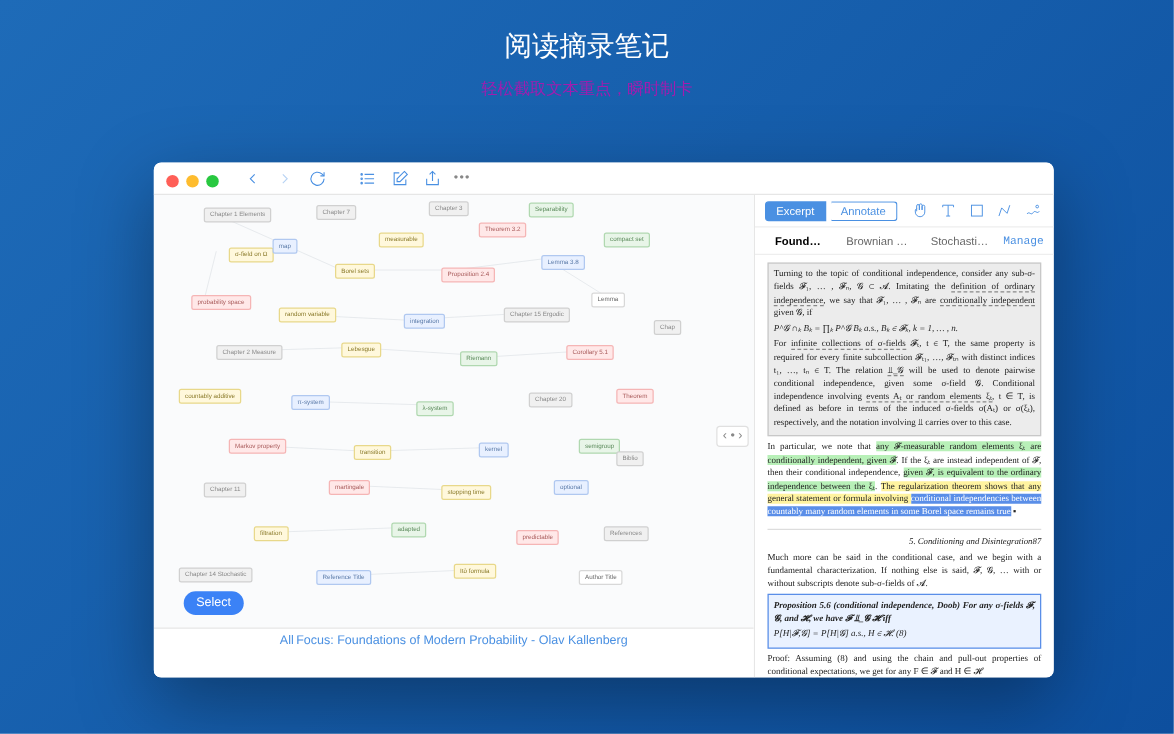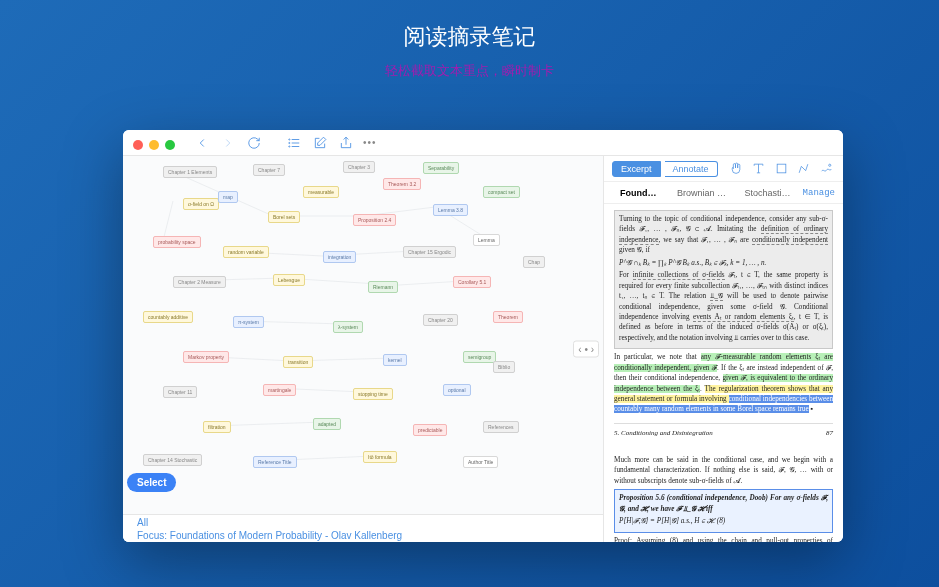--- a/index.html
+++ b/index.html
@@ -20,42 +20,42 @@
 .mindmap-pane { flex: 1; position: relative; background: #fafbfc; overflow: hidden; }
 .mindmap-canvas { position: absolute; inset: 0; }
 .mm-node { position: absolute; font-size: 5px; padding: 2px 4px; border-radius: 2px; border: 1px solid; white-space: nowrap; max-width: 60px; overflow: hidden; text-overflow: ellipsis; }
 .mm-yellow { background: #fff8dc; border-color: #e8d88a; color: #8a7a2a; }
 .mm-pink { background: #ffe8e8; border-color: #f5b5b5; color: #a85a5a; }
 .mm-green { background: #e8f5e8; border-color: #b0d8b0; color: #5a8a5a; }
 .mm-blue { background: #e8f0ff; border-color: #b0c8f0; color: #5a7aa8; }
 .mm-grey { background: #f0f0f0; border-color: #d0d0d0; color: #888; }
 .mm-white { background: #fff; border-color: #d8d8d8; color: #666; }
 .mm-line { stroke: #e0e4e8; stroke-width: 0.6; fill: none; }
-.select-pill { position: absolute; left: 4px; bottom: 50px; background: #3b82f6; color: #fff; font-size: 10px; padding: 4px 10px; border-radius: 12px; cursor: pointer; font-weight: bold; }
+.select-pill { position: absolute; left: 24px; bottom: 50px; background: #3b82f6; color: #fff; font-size: 10px; padding: 4px 10px; border-radius: 12px; cursor: pointer; }
 .pager { position: absolute; right: 4px; top: 50%; transform: translateY(-50%); color: #888; font-size: 10px; background: #fff; border: 1px solid #e0e0e0; border-radius: 3px; padding: 2px 4px; cursor: pointer; }
-.footer-bar { position: absolute; left: 0; right: 0; bottom: 0; height: 28px; background: rgba(255,255,255,0.92); border-top: 1px solid #e6e6e6; display: flex; flex-direction: column; padding: 4px 14px; font-size: 10px; color: #4a90e2; justify-content: center; gap: 2px; }
+.footer-bar { position: absolute; left: 0; right: 0; bottom: 0; height: 40px; background: rgba(255,255,255,0.92); border-top: 1px solid #e6e6e6; display: flex; flex-direction: row; padding: 4px 14px; font-size: 10px; color: #4a90e2; justify-content: center; gap: 2px; }
 .reader-pane { width: 240px; background: #fff; border-left: 1px solid #e6e6e6; display: flex; flex-direction: column; }
 .reader-top { display: flex; align-items: center; height: 26px; padding: 0 8px; border-bottom: 1px solid #eee; gap: 4px; }
 .seg-btn { font-size: 9px; padding: 2px 8px; border-radius: 3px 0 0 3px; background: #4a90e2; color: #fff; border: 1px solid #4a90e2; cursor: pointer; }
 .seg-btn.inactive { background: #fff; color: #4a90e2; border-radius: 0 3px 3px 0; border-left: none; }
 .reader-tool { width: 18px; height: 18px; display: flex; align-items: center; justify-content: center; color: #4a90e2; margin-left: 2px; cursor: pointer; }
 .reader-tool svg { width: 13px; height: 13px; stroke: currentColor; fill: none; stroke-width: 1.4; }
 .tab-row { display: flex; align-items: center; height: 22px; border-bottom: 1px solid #eee; font-size: 9px; padding: 0 8px; }
 .tab { padding: 0 8px; color: #666; cursor: pointer; max-width: 70px; overflow: hidden; text-overflow: ellipsis; white-space: nowrap; }
 .tab.active { color: #000; font-weight: 600; }
 .tab-manage { margin-left: auto; color: #4a90e2; cursor: pointer; font-family: Liberation Mono, monospace; }
 .doc-body { flex: 1; overflow: hidden; padding: 6px 10px; font-family: "Times New Roman", Georgia, serif; font-size: 7.2px; line-height: 1.45; color: #222; position: relative; }
 .doc-body p { margin-bottom: 2px; text-align: justify; }
 .dash-underline { border-bottom: 1px dashed #888; }
 .hl-box-grey { background: #ececec; border: 1px solid #c8c8c8; padding: 3px 4px; margin-bottom: 3px; }
 .hl-green { background: #b8f0b8; }
 .hl-yellow { background: #fff3a0; }
 .hl-blue { background: #5a8ee8; color: #fff; }
 .doc-sep { border-top: 1px solid #ddd; margin: 8px 0 4px; }
-.doc-sec-head { display: flex; justify-content: space-between; font-style: italic; font-size: 7px; margin-bottom: 17px; font-family: Liberation Serif, serif; }
+.doc-sec-head { display: flex; justify-content: flex-end; font-style: italic; font-size: 7px; margin-bottom: 3px; font-family: Liberation Serif, serif; }
 .hl-box-yellow { border: 1px solid #e8d060; padding: 3px 4px; margin: 3px 0; }
 .hl-box-blue { border: 1px solid #5a8ee8; background: #eaf2ff; padding: 3px 4px; margin: 3px 0; font-style: italic; }
 .eq { text-align: center; font-style: italic; margin: 2px 0; }
 </style>
 </head>
 <body>
 
 <div class="hero-title">阅读摘录笔记</div>
 <div class="hero-subtitle">轻松截取文本重点，瞬时制卡</div>
 

